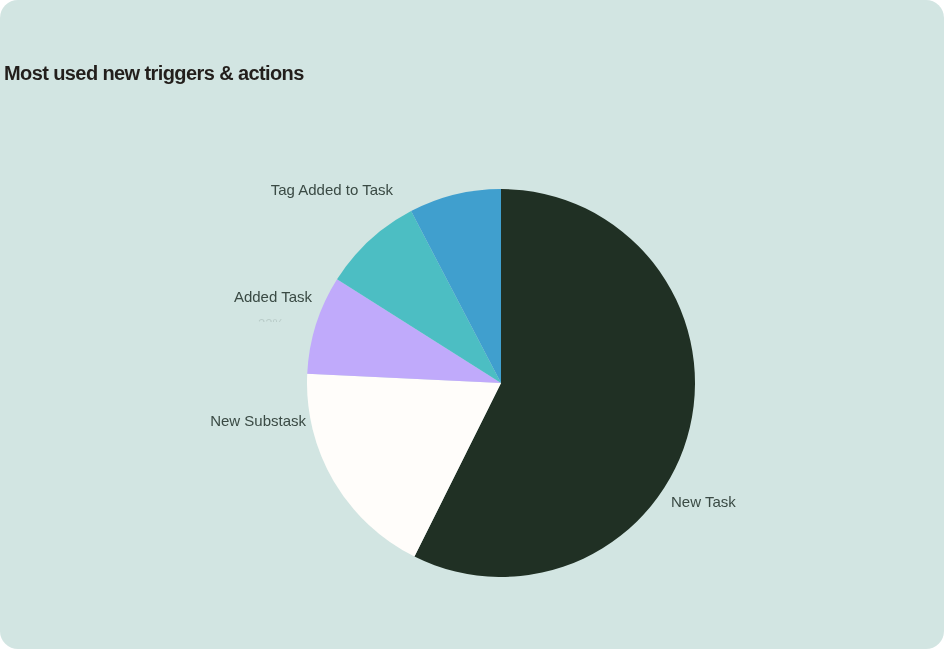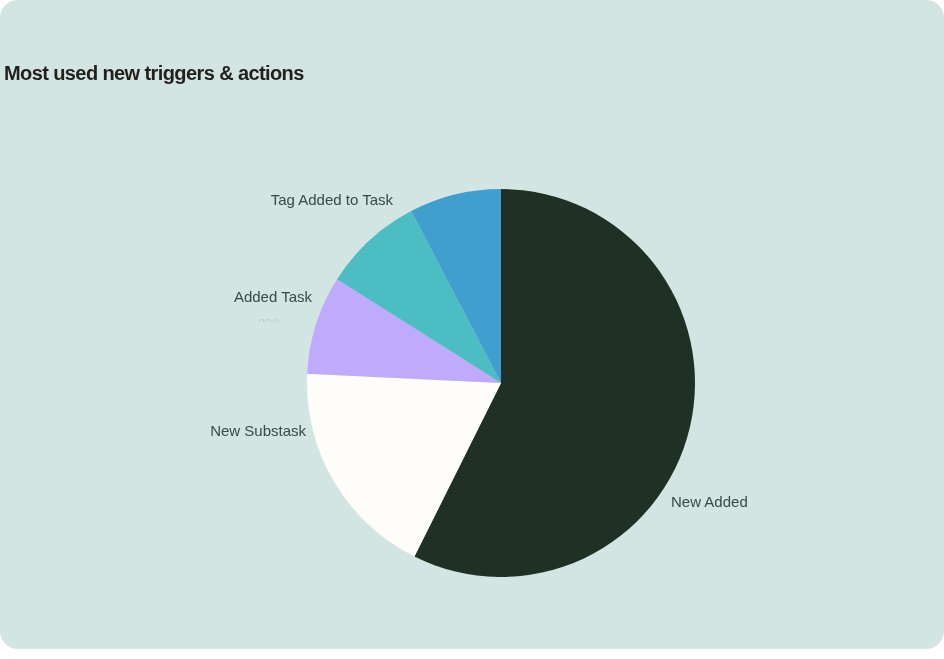--- a/index.html
+++ b/index.html
@@ -87,24 +87,24 @@
     <svg id="pie-svg" width="944" height="649" viewBox="0 0 944 649">
       <g id="pie-slices">
           <path d="M 501 383 L 501.00 189.00 A 194 194 0 1 1 414.44 556.62 Z" fill="#203024" stroke="none"></path>
           <path d="M 501 383 L 414.44 556.62 A 194 194 0 0 1 307.22 373.86 Z" fill="#fffdfa" stroke="none"></path>
           <path d="M 501 383 L 307.22 373.86 A 194 194 0 0 1 337.02 279.34 Z" fill="#c0aafb" stroke="none"></path>
           <path d="M 501 383 L 337.02 279.34 A 194 194 0 0 1 411.12 211.08 Z" fill="#4cbec3" stroke="none"></path>
           <path d="M 501 383 L 411.12 211.08 A 194 194 0 0 1 501.00 189.00 Z" fill="#409fce" stroke="none"></path>
         </g>
     </svg>
 
-    <div class="pie-label anchor-start" id="label-new-task" style="left:671px; top:501px;">New Added</div>
+    <div class="pie-label anchor-start" id="label-new-task" style="left:671px; top:501px;">New Task</div>
 
-    <div class="pie-label anchor-end" id="label-new-substask" style="left:306px; top:430px;text-align:right;">New Substask</div>
+    <div class="pie-label anchor-end" id="label-new-substask" style="left:306px; top:420px;text-align:right;">New Substask</div>
 
     <div class="pie-label anchor-end" id="label-update-task" style="left:312px; top:296px;">Added Task</div>
 
     <div id="label-update-sub" style="left:284px; top:318px;">22%</div>
 
-    <div class="pie-label anchor-end" id="label-tag-added" style="left:393px; top:199px;">Tag Added to Task</div>
+    <div class="pie-label anchor-end" id="label-tag-added" style="left:393px; top:189px;">Tag Added to Task</div>
   </div>
 
 </div>
 
 </body></html>

